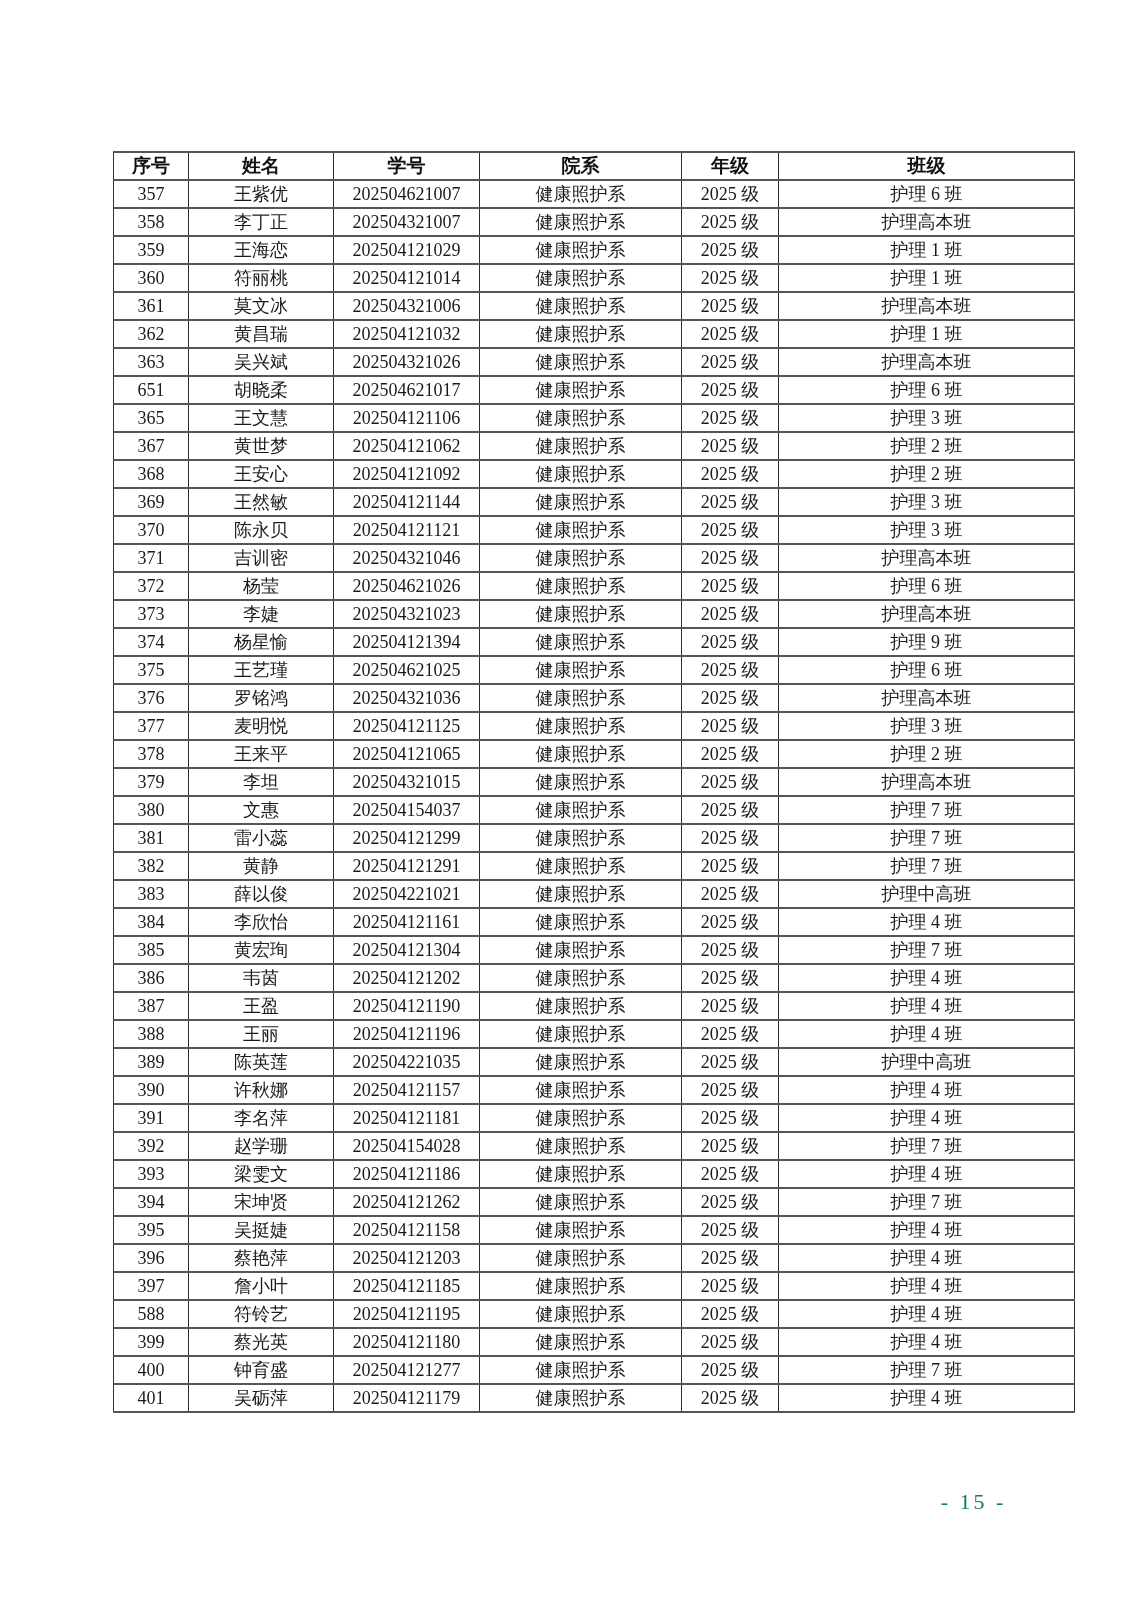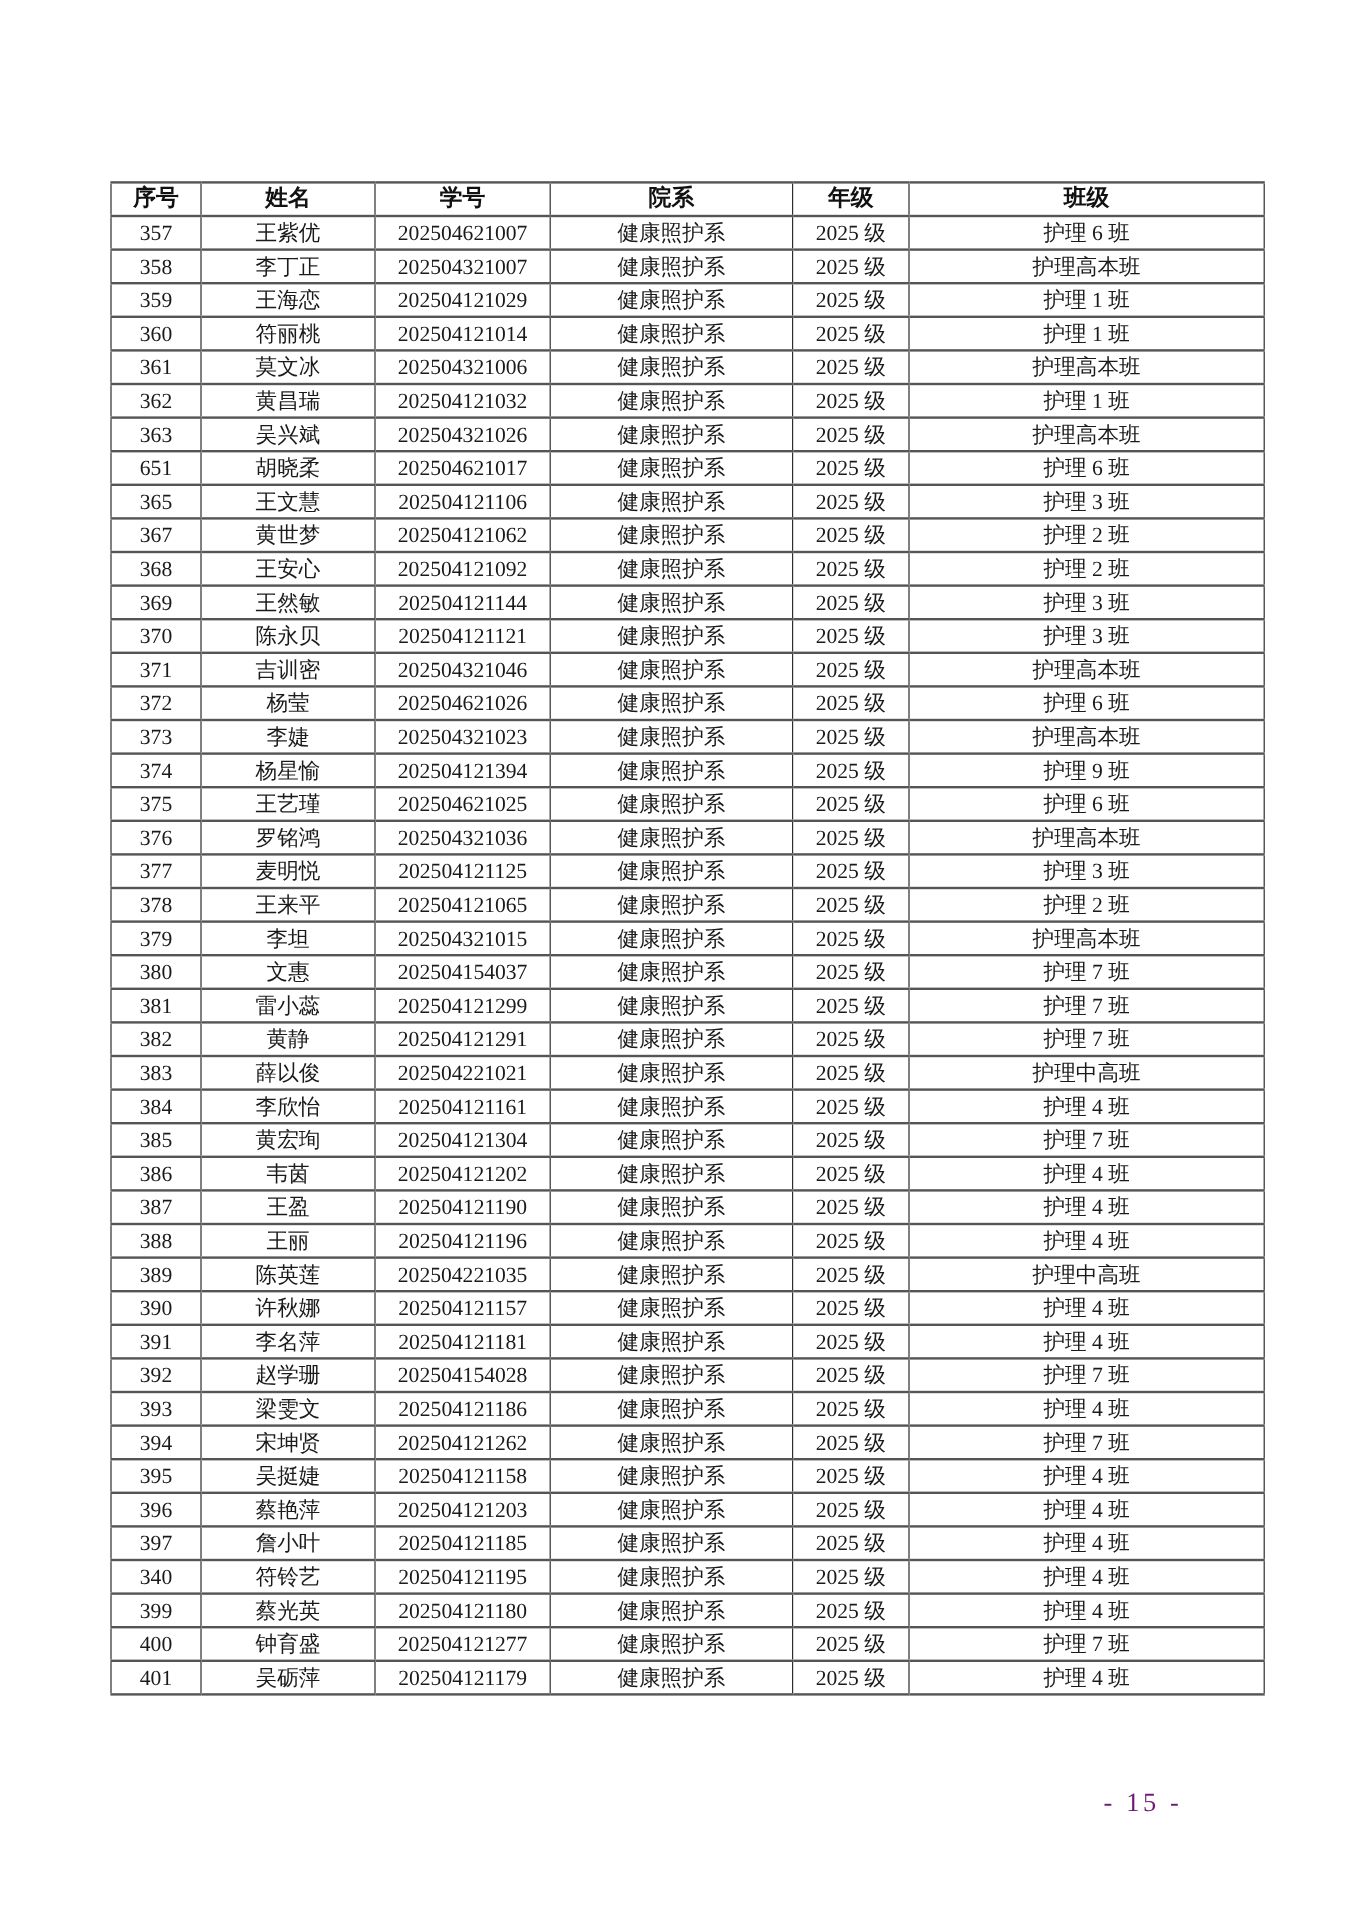--- a/index.html
+++ b/index.html
@@ -12,20 +12,21 @@
     height: 1600px;
     position: relative;
     font-family: "Liberation Serif", serif;
     color: #1a1a1a;
   }
   .page {
     position: absolute;
     inset: 0;
     background: #ffffff;
     overflow: hidden;
+    margin-left: 21px;
   }
   table.roster {
     position: absolute;
     left: 92px;
     top: 151px;
     width: 961px;
     border-collapse: collapse;
     table-layout: fixed;
   }
   table.roster th,
@@ -55,21 +56,21 @@
   }
   .page-number {
     position: absolute;
     left: 895px;
     top: 1489px;
     width: 115px;
     text-align: center;
     font-family: "Liberation Serif", serif;
     font-size: 22px;
     letter-spacing: 3px;
-    color: #701a75;
+    color: #0f766e;
   }
 </style>
 </head>
 <body>
 
 <div class="page">
 
   <table class="roster">
     <colgroup>
       <col style="width:75px">
@@ -404,21 +405,21 @@
         </tr>
         <tr>
           <td>397</td>
           <td>詹小叶</td>
           <td>202504121185</td>
           <td>健康照护系</td>
           <td>2025 级</td>
           <td>护理 4 班</td>
         </tr>
         <tr>
-          <td>340</td>
+          <td>588</td>
           <td>符铃艺</td>
           <td>202504121195</td>
           <td>健康照护系</td>
           <td>2025 级</td>
           <td>护理 4 班</td>
         </tr>
         <tr>
           <td>399</td>
           <td>蔡光英</td>
           <td>202504121180</td>

